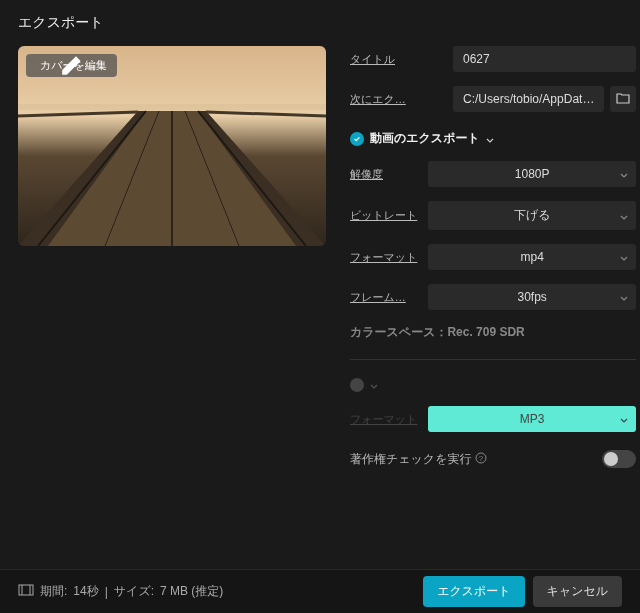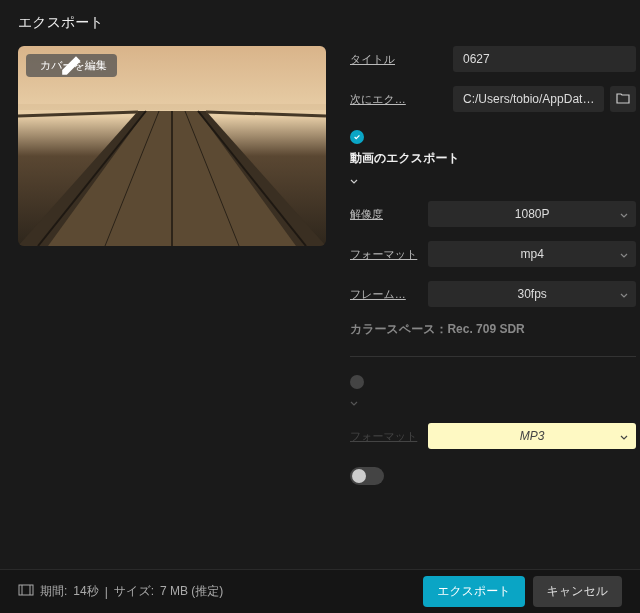--- a/index.html
+++ b/index.html
@@ -84,26 +84,26 @@
 .folder-btn {
   width: 26px; height: 26px;
   background: #2a2a2a;
   border-radius: 3px;
   margin-left: 6px;
   display: flex; align-items: center; justify-content: center;
   cursor: pointer;
 }
 .section-header {
   display: flex;
+  align-items: center;
   gap: 6px;
   margin: 18px 0 14px 0;
   font-size: 12px;
   color: #eee;
   cursor: pointer;
-  flex-direction: column;
 }
 .section-header.disabled { color: #555; }
 .checkbox {
   width: 14px; height: 14px;
   border-radius: 50%;
   background: #0aa5c5;
   display: flex; align-items: center; justify-content: center;
 }
 .checkbox svg { width: 8px; height: 8px; }
 .checkbox.off { background: #444; }
@@ -114,21 +114,21 @@
   padding: 6px 4px;
   border-radius: 3px;
   font-size: 12px;
   display: flex;
   justify-content: center;
   align-items: center;
   position: relative;
   cursor: pointer;
   font-weight: 500;
 }
-.dropdown.disabled { color: #555; background: #fef9c3; cursor: default; font-style: italic; }
+.dropdown.disabled { color: #555; background: #5eead4; cursor: default; }
 .chevron {
   position: absolute;
   right: 8px;
 }
 .color-space {
   color: #888;
   font-size: 12px;
   margin-top: 6px;
   font-weight: bold;
 }
@@ -262,20 +262,29 @@
     <div class="field-row">
       <div class="field-label">解像度</div>
       <div class="dropdown">
         <span>1080P</span>
         <span class="chevron"><svg width="8" height="5" viewBox="0 0 8 5">
               <path d="M1 1 L4 4 L7 1" stroke="#888" stroke-width="1.2" fill="none"></path>
             </svg></span>
       </div>
     </div>
 
+    <div class="field-row">
+      <div class="field-label">ビットレート</div>
+      <div class="dropdown">
+        <span>下げる</span>
+        <span class="chevron"><svg width="8" height="5" viewBox="0 0 8 5">
+              <path d="M1 1 L4 4 L7 1" stroke="#888" stroke-width="1.2" fill="none"></path>
+            </svg></span>
+      </div>
+    </div>
 
 
     <div class="field-row">
       <div class="field-label">フォーマット</div>
       <div class="dropdown">
         <span>mp4</span>
         <span class="chevron"><svg width="8" height="5" viewBox="0 0 8 5">
               <path d="M1 1 L4 4 L7 1" stroke="#888" stroke-width="1.2" fill="none"></path>
             </svg></span>
       </div>
@@ -310,20 +319,29 @@
       <div class="field-label">フォーマット</div>
       <div class="dropdown disabled">
         <span>MP3</span>
         <span class="chevron"><svg width="8" height="5" viewBox="0 0 8 5">
               <path d="M1 1 L4 4 L7 1" stroke="#444" stroke-width="1.2" fill="none"></path>
             </svg></span>
       </div>
     </div>
 
     <div class="copyright-row">
+      <div class="copyright-label">
+        <span>著作権チェックを実行</span>
+        <span>
+          <svg width="12" height="12" viewBox="0 0 12 12">
+              <circle cx="6" cy="6" r="5" fill="none" stroke="#888" stroke-width="1"></circle>
+              <text x="6" y="9" text-anchor="middle" font-size="8" fill="#888">?</text>
+            </svg>
+        </span>
+      </div>
       <div class="toggle">
         <div class="toggle-knob"></div>
       </div>
     </div>
 
     <div class="scrollbar"></div>
   </div>
 </div>
 
 <div class="footer">

